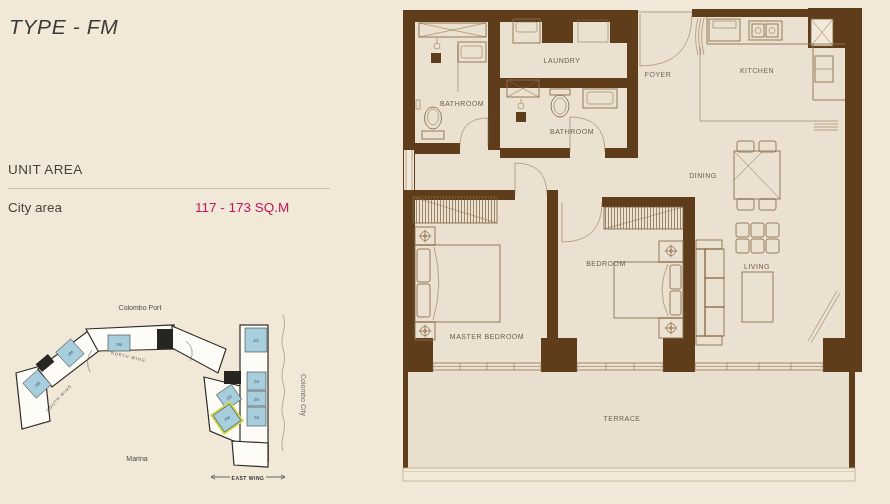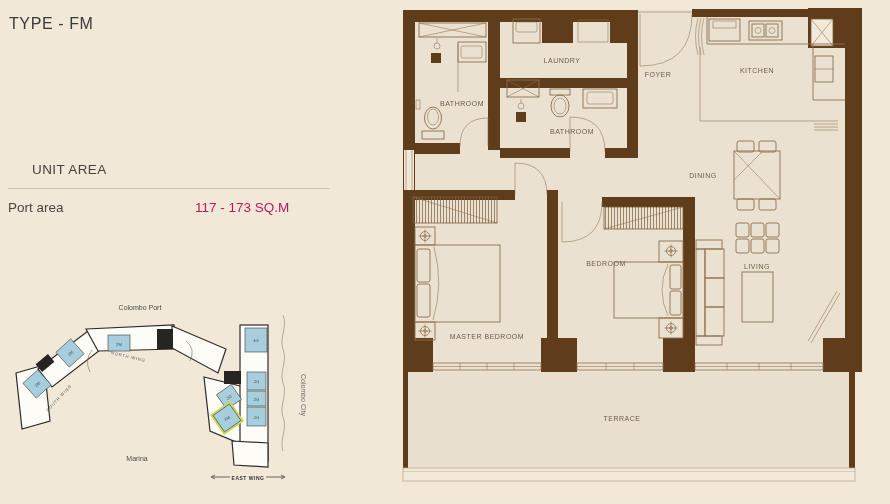--- a/index.html
+++ b/index.html
@@ -1,19 +1,19 @@
 <!DOCTYPE html>
 <html><head>
 <meta charset="utf-8">
 <style>
   html,body{margin:0;padding:0;background:#f1e8d8;}
   .canvas{position:relative;width:890px;height:504px;background:#f1e8d8;
           font-family:"Liberation Sans",sans-serif;overflow:hidden;}
-  .title{position:absolute;left:9px;top:15px;font-size:16px;letter-spacing:.6px;color:#3a3a38;}
-  .ua-head{position:absolute;left:8px;top:162px;font-size:13.5px;letter-spacing:.4px;color:#46413a;margin-left:24px;}
+  .title{position:absolute;left:9px;top:15px;font-size:21px;letter-spacing:.6px;color:#3a3a38;font-style:italic;}
+  .ua-head{position:absolute;left:8px;top:162px;font-size:13.5px;letter-spacing:.4px;color:#46413a;}
   .rule{position:absolute;left:8px;top:188px;width:322px;height:1px;background:#cbc0ad;}
   .ua-label{position:absolute;left:8px;top:200px;font-size:13.5px;color:#4c463e;}
   .ua-value{position:absolute;left:195px;top:200px;font-size:13.5px;color:#be185d;}
   svg{position:absolute;display:block;}
   #keyplan{left:0;top:293px;}
   #floorplan{left:400px;top:0;}
   .wall{fill:#5f3c1a;}
   .floor{fill:#ebe1d0;}
   .terra{fill:#e9dfce;}
   .f{fill:none;stroke:#8d6f4e;stroke-width:.9;}
@@ -34,21 +34,21 @@
   .arrow{stroke:#444;stroke-width:.8;}
 </style>
 </head>
 <body>
 
 <div class="canvas">
 
   <div class="title">TYPE - FM</div>
   <div class="ua-head">UNIT AREA</div>
   <div class="rule"></div>
-  <div class="ua-label">Port area</div>
+  <div class="ua-label">City area</div>
   <div class="ua-value">117 - 173 SQ.M</div>
 
   <svg id="keyplan" width="330" height="211" viewBox="0 0 330 211">
     <text class="kp-geo" x="140" y="17">Colombo Port</text>
     <text class="kp-geo" x="137" y="168">Marina</text>
     <text class="kp-city" transform="translate(301,102) rotate(90)">Colombo City</text>
 
     <path class="coast" d="M283,22 c5,12 -4,22 0,34 c5,12 -4,22 0,34 c5,12 -4,22 0,34 c5,12 -4,22 0,34"></path>
 
     <g>

